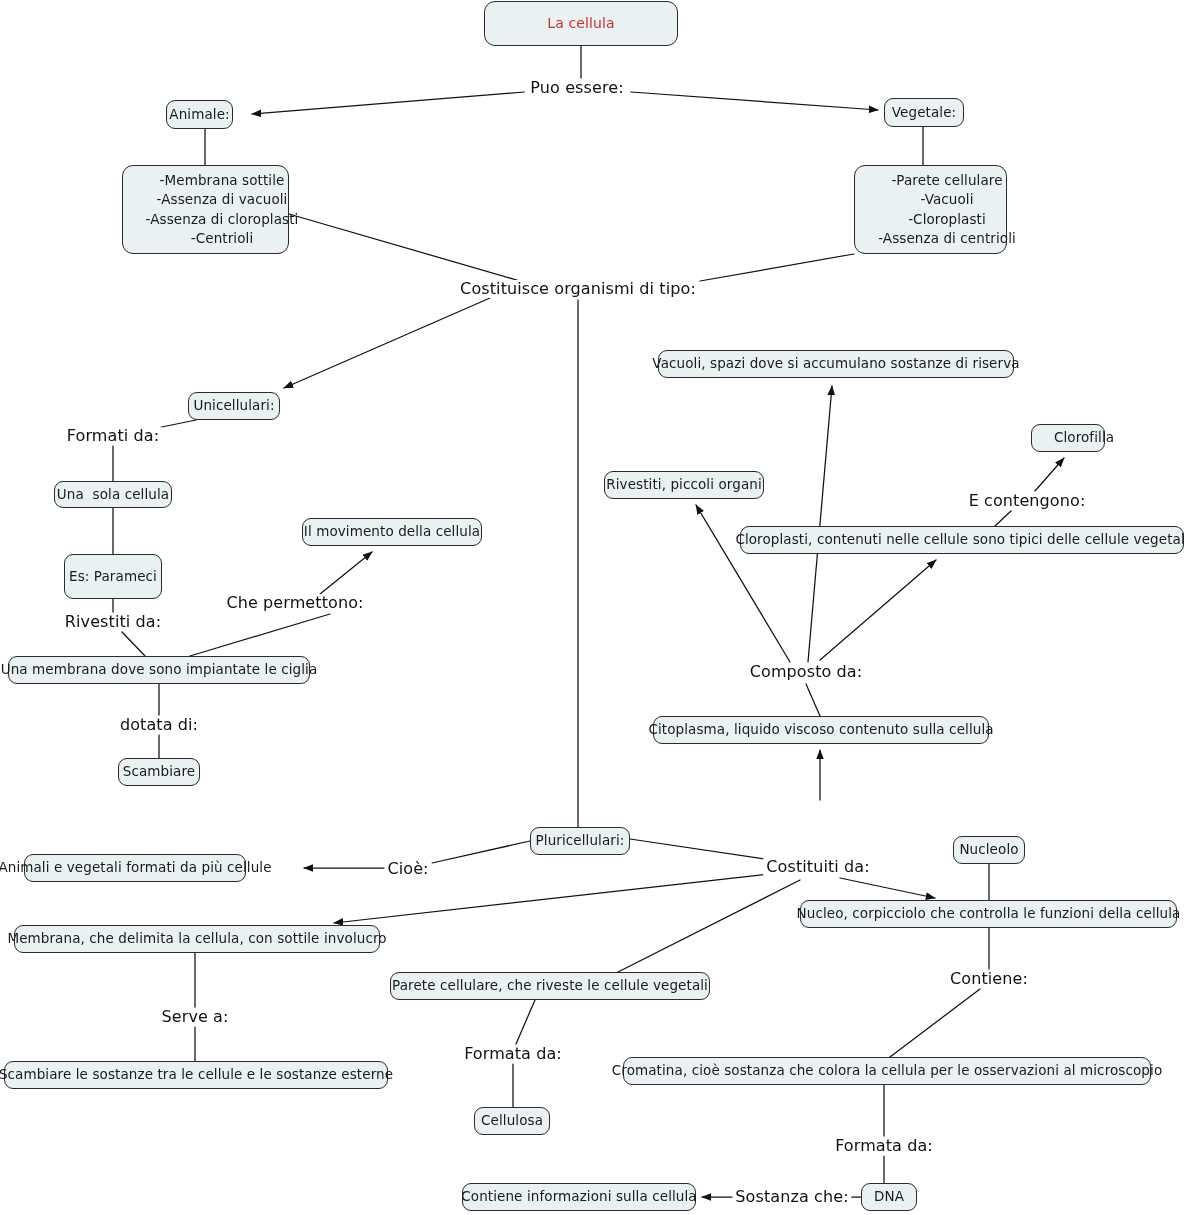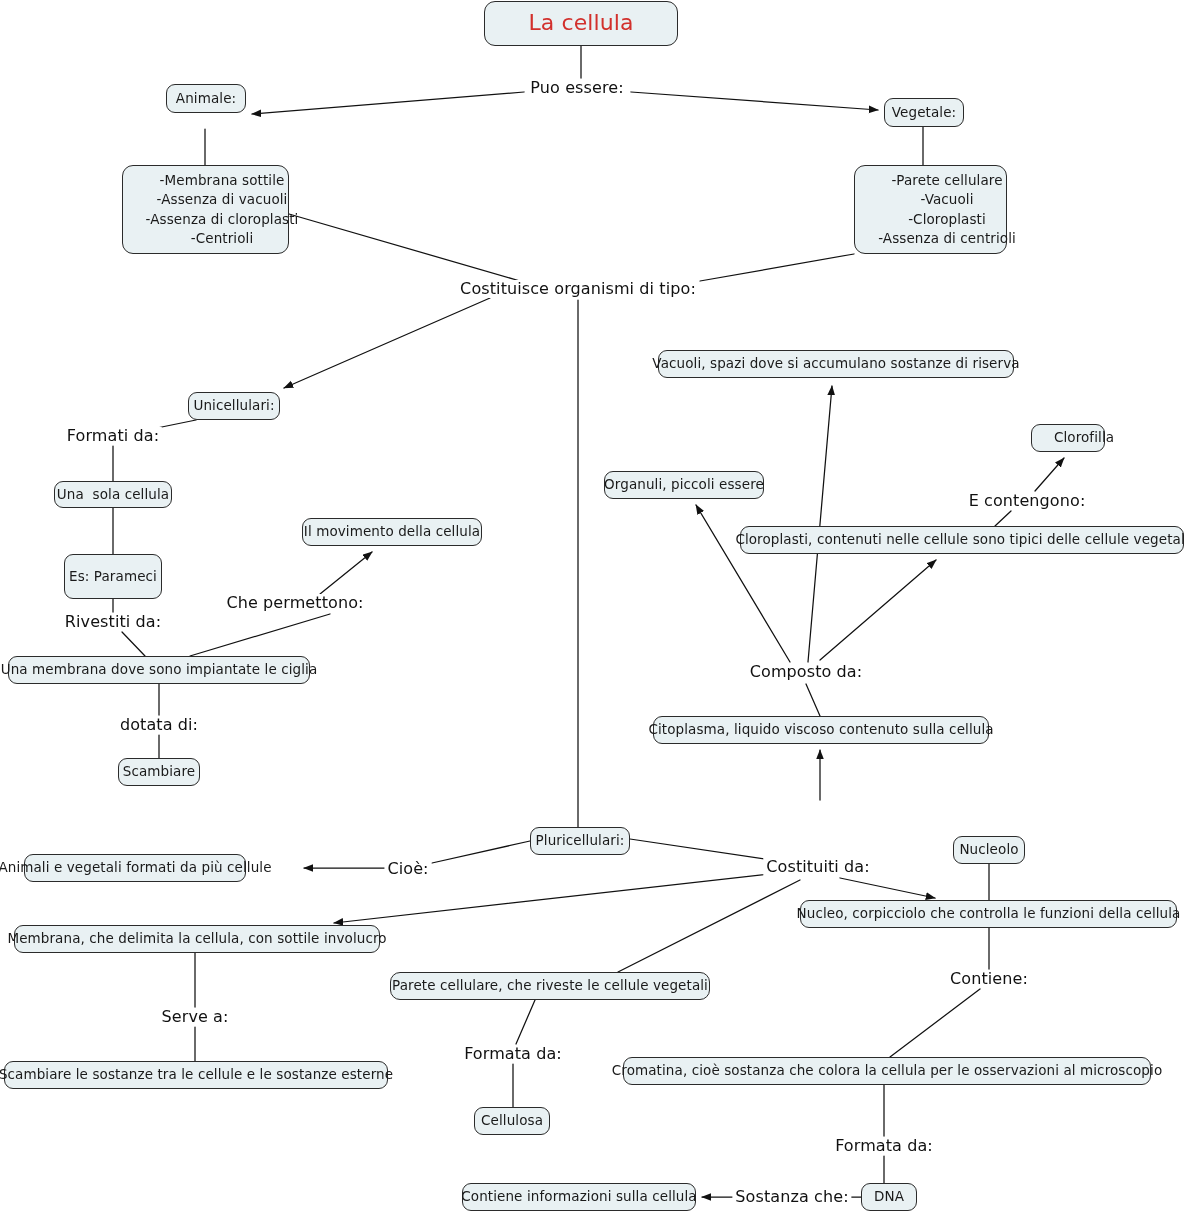--- a/index.html
+++ b/index.html
@@ -38,21 +38,21 @@
     text-align: center;
     display: flex;
     align-items: center;
     justify-content: center;
     padding: 3px 8px;
     white-space: pre;
     letter-spacing: 0.1px;
   }
   .node.title-node {
     color: #d2302c;
-    font-size: 22px;
+    font-size: 14px;
     border-radius: 11px;
     border-width: 1.4px;
   }
   .node.multiline {
     white-space: pre;
     line-height: 1.42;
     border-radius: 11px;
     padding-left: 41px;
   }
   .link-label {
@@ -118,47 +118,47 @@
         <path d="M 989 928 L 989 969" fill="none" stroke="#111111" stroke-width="1.25" stroke-linecap="round"></path>
         <path d="M 980 989 L 890 1057" fill="none" stroke="#111111" stroke-width="1.25" stroke-linecap="round"></path>
         <path d="M 884 1085 L 884 1136" fill="none" stroke="#111111" stroke-width="1.25" stroke-linecap="round"></path>
         <path d="M 884 1156 L 884 1183" fill="none" stroke="#111111" stroke-width="1.25" stroke-linecap="round"></path>
         <path d="M 861 1197 L 840 1197" fill="none" stroke="#111111" stroke-width="1.25" stroke-linecap="round"></path>
         <path d="M 745 1197 L 702 1197" fill="none" stroke="#111111" stroke-width="1.25" stroke-linecap="round" marker-end="url(#arrowhead)"></path>
       </g>
   </svg>
   <div id="nodes-layer">
       <div class="node title-node" style="left: 484px; top: 1px; width: 194px; height: 45px;">La cellula</div>
-      <div class="node" style="left: 166px; top: 84px; width: 80px; height: 29px;">Animale:</div>
+      <div class="node" style="left: 166px; top: 100px; width: 67px; height: 29px;">Animale:</div>
       <div class="node" style="left: 884px; top: 98px; width: 80px; height: 29px;">Vegetale:</div>
       <div class="node multiline" style="left: 122px; top: 165px; width: 167px; height: 89px;">-Membrana sottile
 -Assenza di vacuoli
 -Assenza di cloroplasti
 -Centrioli</div>
       <div class="node multiline" style="left: 854px; top: 165px; width: 153px; height: 89px;">-Parete cellulare
 -Vacuoli
 -Cloroplasti
 -Assenza di centrioli</div>
       <div class="node" style="left: 188px; top: 392px; width: 92px; height: 28px;">Unicellulari:</div>
       <div class="node" style="left: 54px; top: 481px; width: 118px; height: 27px;">Una  sola cellula</div>
       <div class="node" style="left: 64px; top: 554px; width: 98px; height: 45px;">Es: Parameci</div>
       <div class="node" style="left: 8px; top: 656px; width: 302px; height: 28px;">Una membrana dove sono impiantate le ciglia</div>
       <div class="node" style="left: 118px; top: 758px; width: 82px; height: 28px;">Scambiare</div>
       <div class="node" style="left: 302px; top: 518px; width: 180px; height: 28px; border-radius: 9px;">Il movimento della cellula</div>
       <div class="node" style="left: 658px; top: 350px; width: 356px; height: 28px;">Vacuoli, spazi dove si accumulano sostanze di riserva</div>
-      <div class="node" style="left: 604px; top: 471px; width: 160px; height: 28px;">Organuli, piccoli essere</div>
+      <div class="node" style="left: 604px; top: 471px; width: 160px; height: 28px;">Rivestiti, piccoli organi</div>
       <div class="node" style="left: 1031px; top: 424px; width: 74px; height: 28px; padding-left: 40px;">Clorofilla</div>
       <div class="node" style="left: 740px; top: 526px; width: 444px; height: 28px;">Cloroplasti, contenuti nelle cellule sono tipici delle cellule vegetali</div>
       <div class="node" style="left: 653px; top: 716px; width: 336px; height: 28px;">Citoplasma, liquido viscoso contenuto sulla cellula</div>
       <div class="node" style="left: 530px; top: 827px; width: 100px; height: 28px;">Pluricellulari:</div>
       <div class="node" style="left: 953px; top: 836px; width: 72px; height: 28px;">Nucleolo</div>
       <div class="node" style="left: 24px; top: 854px; width: 222px; height: 28px;">Animali e vegetali formati da più cellule</div>
       <div class="node" style="left: 800px; top: 900px; width: 377px; height: 28px;">Nucleo, corpicciolo che controlla le funzioni della cellula</div>
       <div class="node" style="left: 14px; top: 925px; width: 366px; height: 28px;">Membrana, che delimita la cellula, con sottile involucro</div>
-      <div class="node" style="left: 390px; top: 972px; width: 320px; height: 28px; border-radius: 10px;">Parete cellulare, che riveste le cellule vegetali</div>
+      <div class="node" style="left: 390px; top: 972px; width: 320px; height: 28px;">Parete cellulare, che riveste le cellule vegetali</div>
       <div class="node" style="left: 4px; top: 1061px; width: 384px; height: 28px; padding-left: 8px;">Scambiare le sostanze tra le cellule e le sostanze esterne</div>
       <div class="node" style="left: 623px; top: 1057px; width: 528px; height: 28px;">Cromatina, cioè sostanza che colora la cellula per le osservazioni al microscopio</div>
       <div class="node" style="left: 474px; top: 1107px; width: 76px; height: 28px;">Cellulosa</div>
       <div class="node" style="left: 861px; top: 1183px; width: 56px; height: 28px;">DNA</div>
       <div class="node" style="left: 462px; top: 1183px; width: 234px; height: 28px;">Contiene informazioni sulla cellula</div>
     </div>
   <div id="labels-layer">
       <div class="link-label" style="left: 577px; top: 88px;">Puo essere:</div>
       <div class="link-label" style="left: 578px; top: 289px;">Costituisce organismi di tipo:</div>
       <div class="link-label" style="left: 113px; top: 436px;">Formati da:</div>

